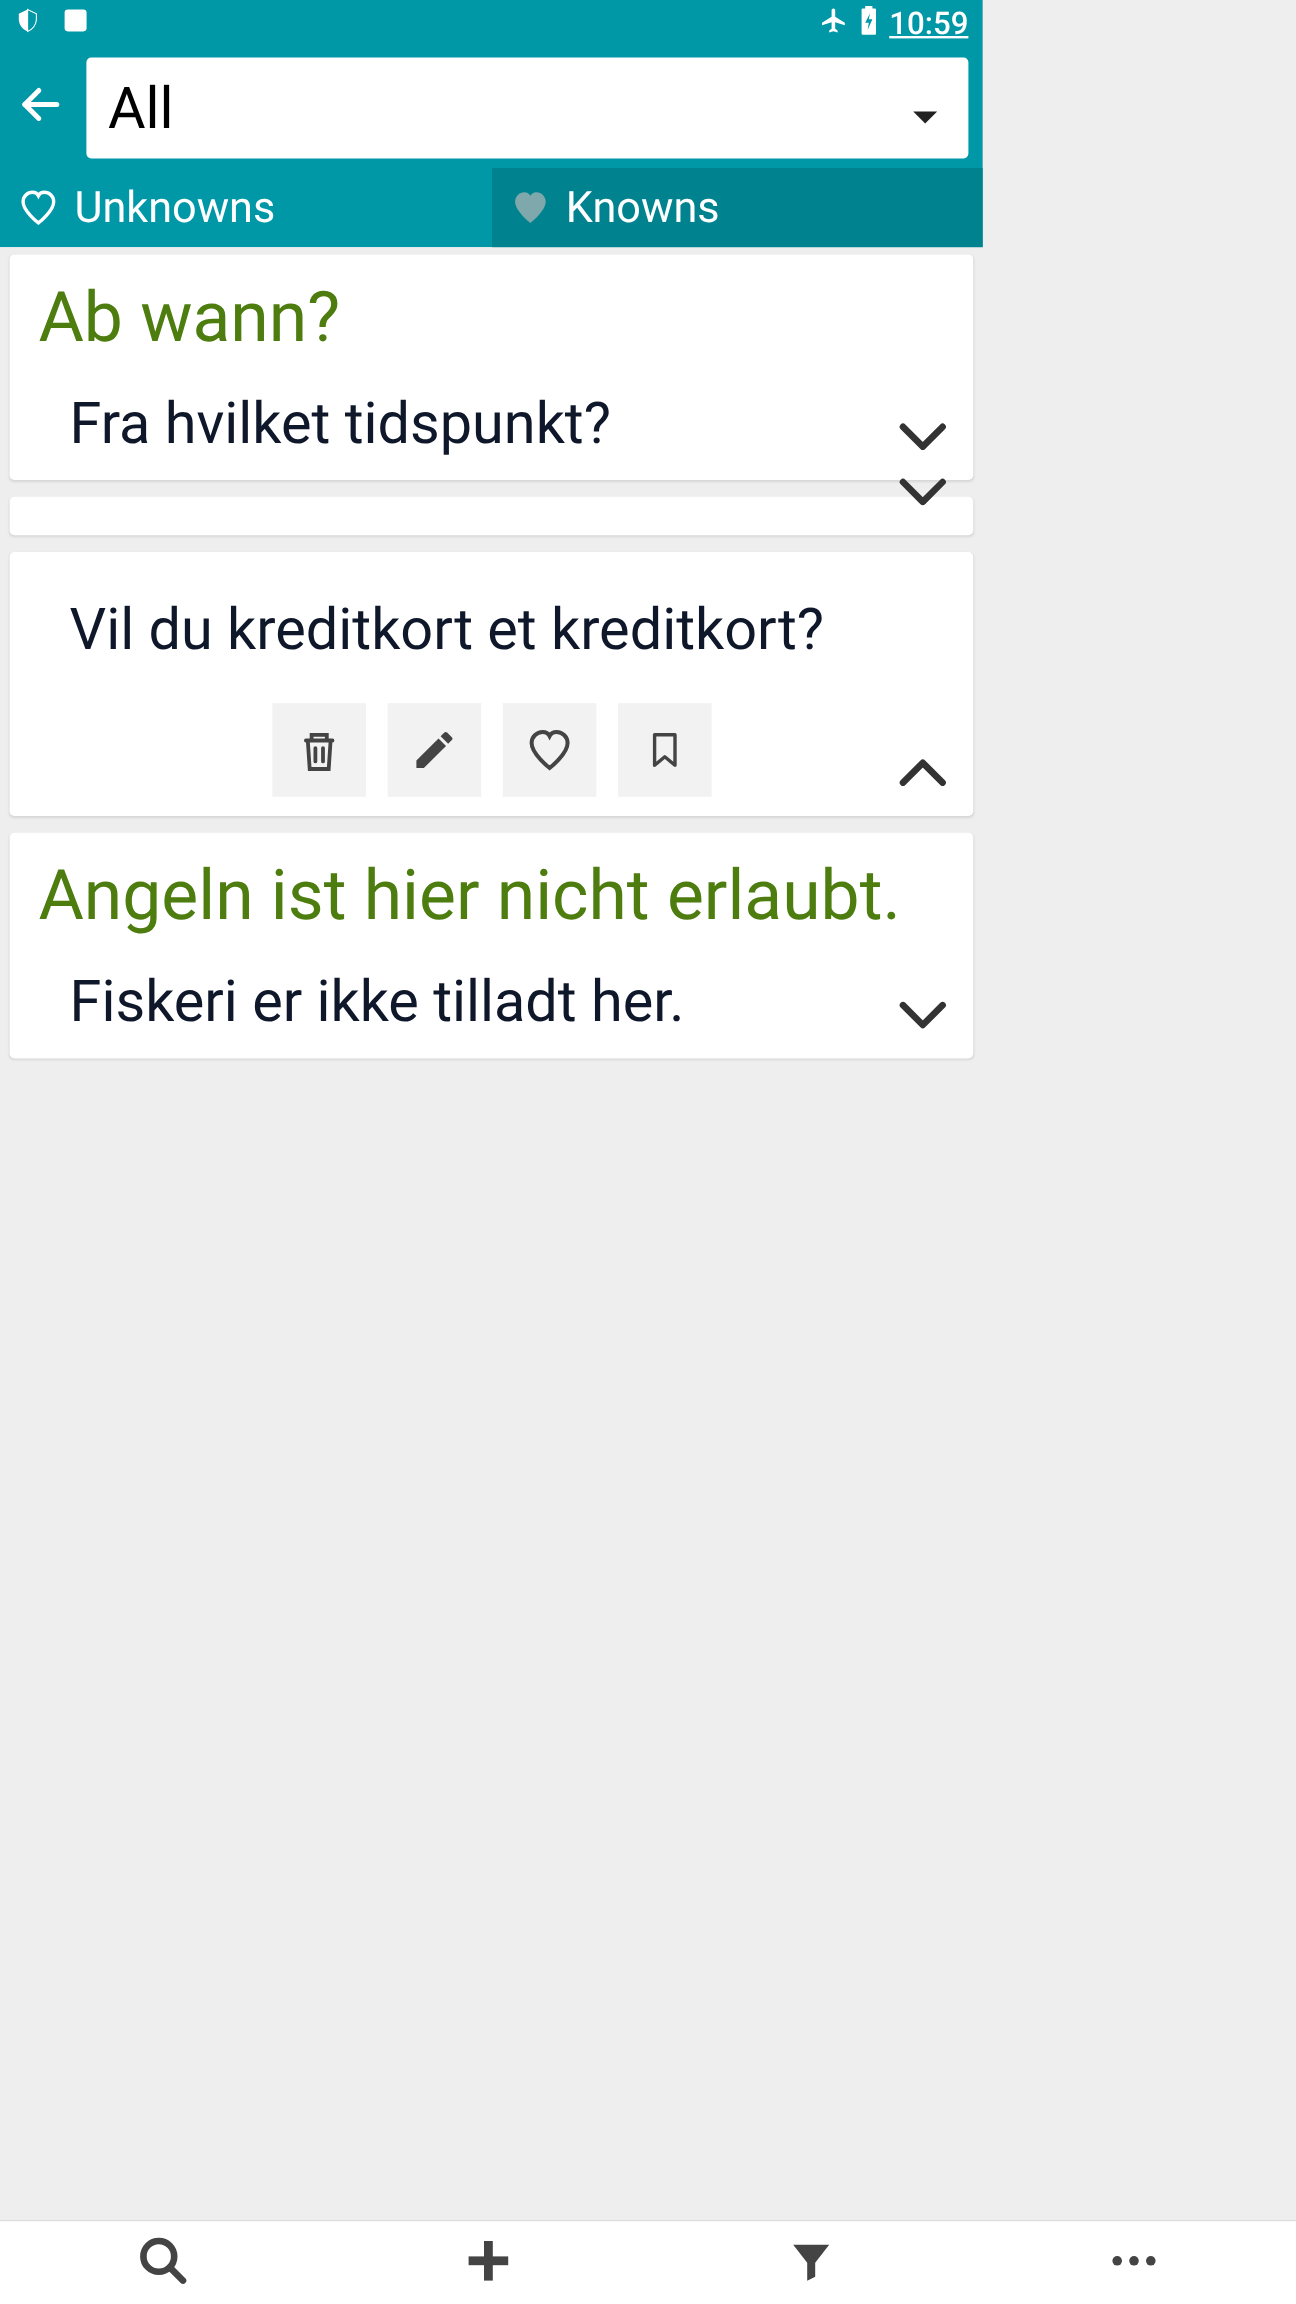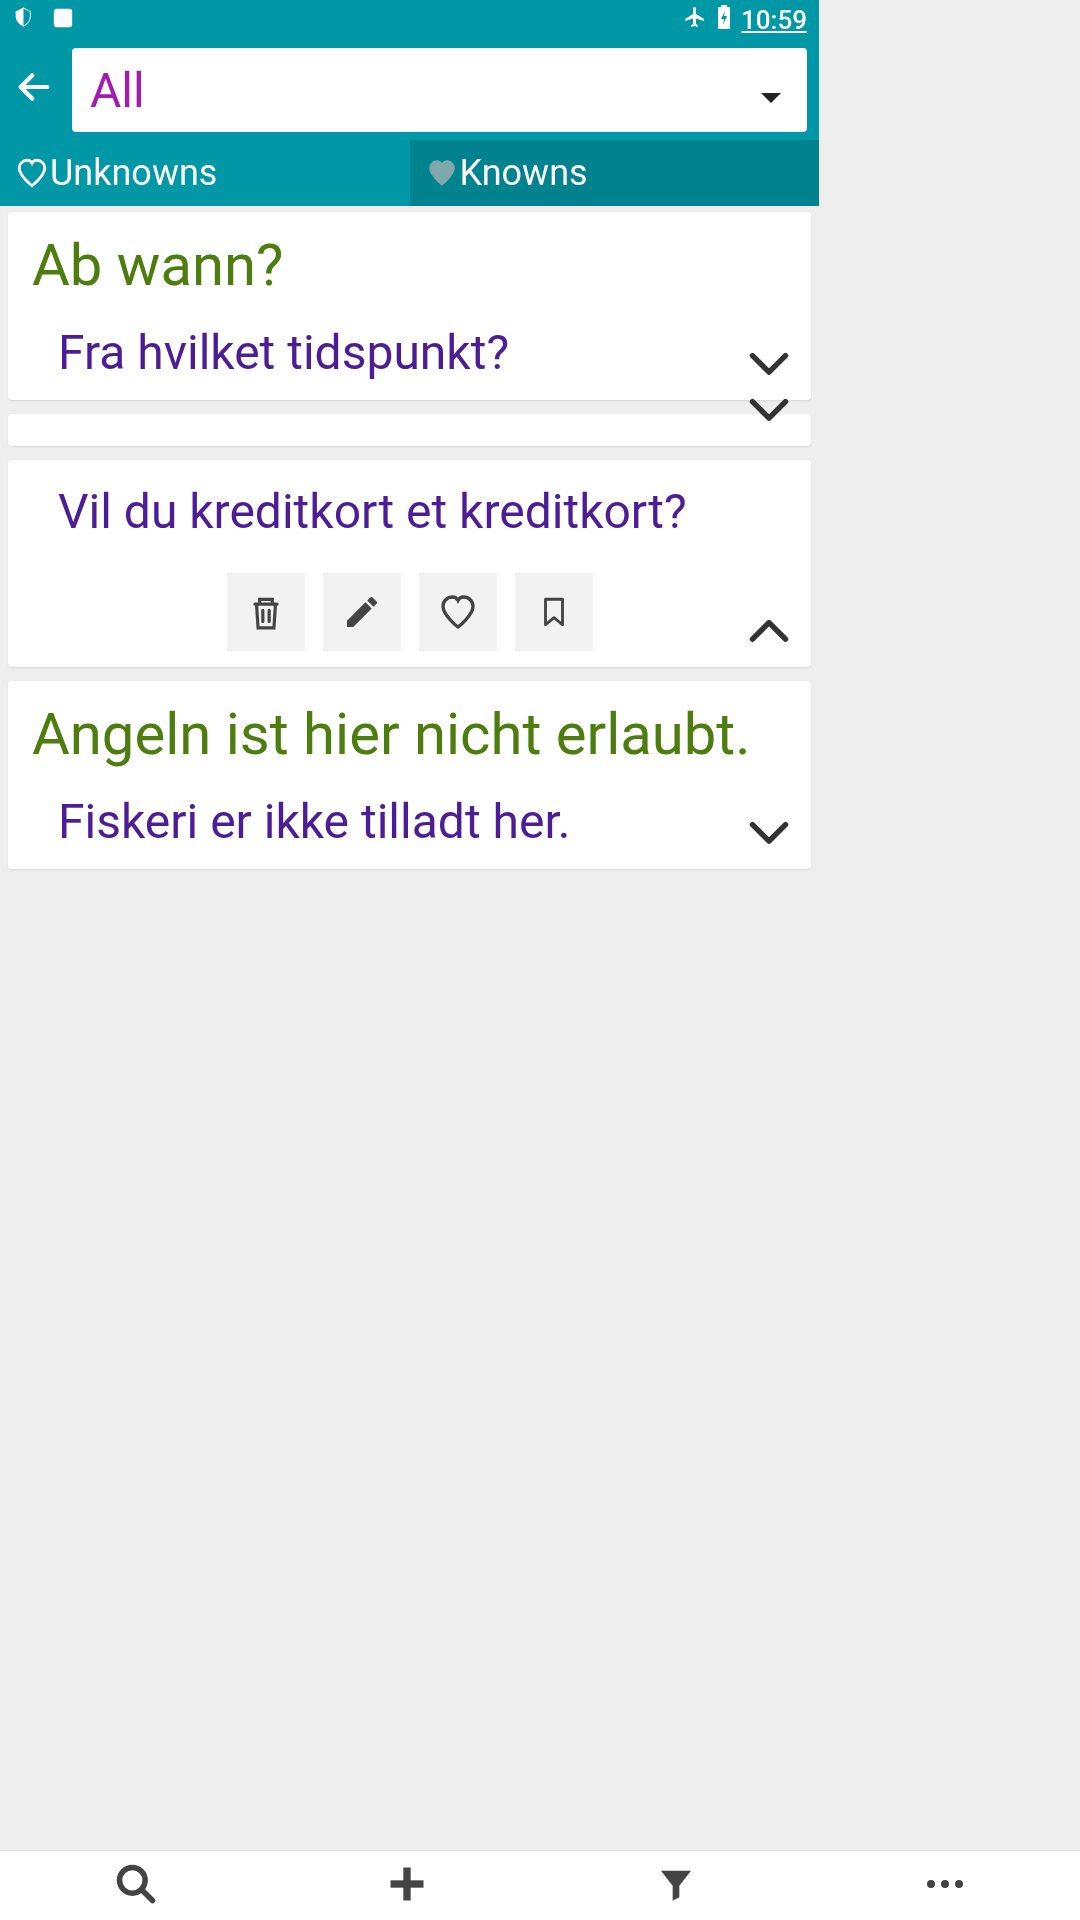--- a/index.html
+++ b/index.html
@@ -28,34 +28,35 @@
   .back-btn { color: #ffffff; font-size: 48px; cursor: pointer; padding: 4px 2px; }
   .dropdown {
     flex: 1;
     background: #ffffff;
     border-radius: 4px;
     height: 84px;
     display: flex;
     align-items: center;
     padding: 0 24px 0 18px;
     font-size: 48px;
-    color: #a21caf;
+    color: #000000;
     cursor: pointer;
     position: relative;
   }
   .dropdown-arrow { margin-left: auto; color: #222; }
   
   .tabs {
     display: flex;
     background: #0097a7;
   }
   .tab {
     flex: 1;
     display: flex;
     align-items: center;
+    gap: 12px;
     padding: 12px 14px;
     font-size: 36px;
     cursor: pointer;
     color: #ffffff;
   }
   .tab.active { background: #00838f; color: #ffffff; }
   .tab.active svg { fill: #7fa8ac; }
   
   .content {
     background: #eeeeee;
@@ -73,24 +74,25 @@
   .card-primary {
     font-size: 58px;
     font-weight: 400;
     color: #4d7c0f;
     line-height: 1.22;
     margin-bottom: 18px;
   }
   .card-secondary {
     font-size: 48px;
     font-weight: 400;
-    color: #4c1d95;
+    color: #0f172a;
     line-height: 1.4;
     padding-left: 26px;
     padding-right: 50px;
+    margin-top: 13px;
   }
   .card-chevron {
     position: absolute;
     right: 20px;
     bottom: 12px;
     color: #444;
     font-size: 40px;
     cursor: pointer;
   }
   

